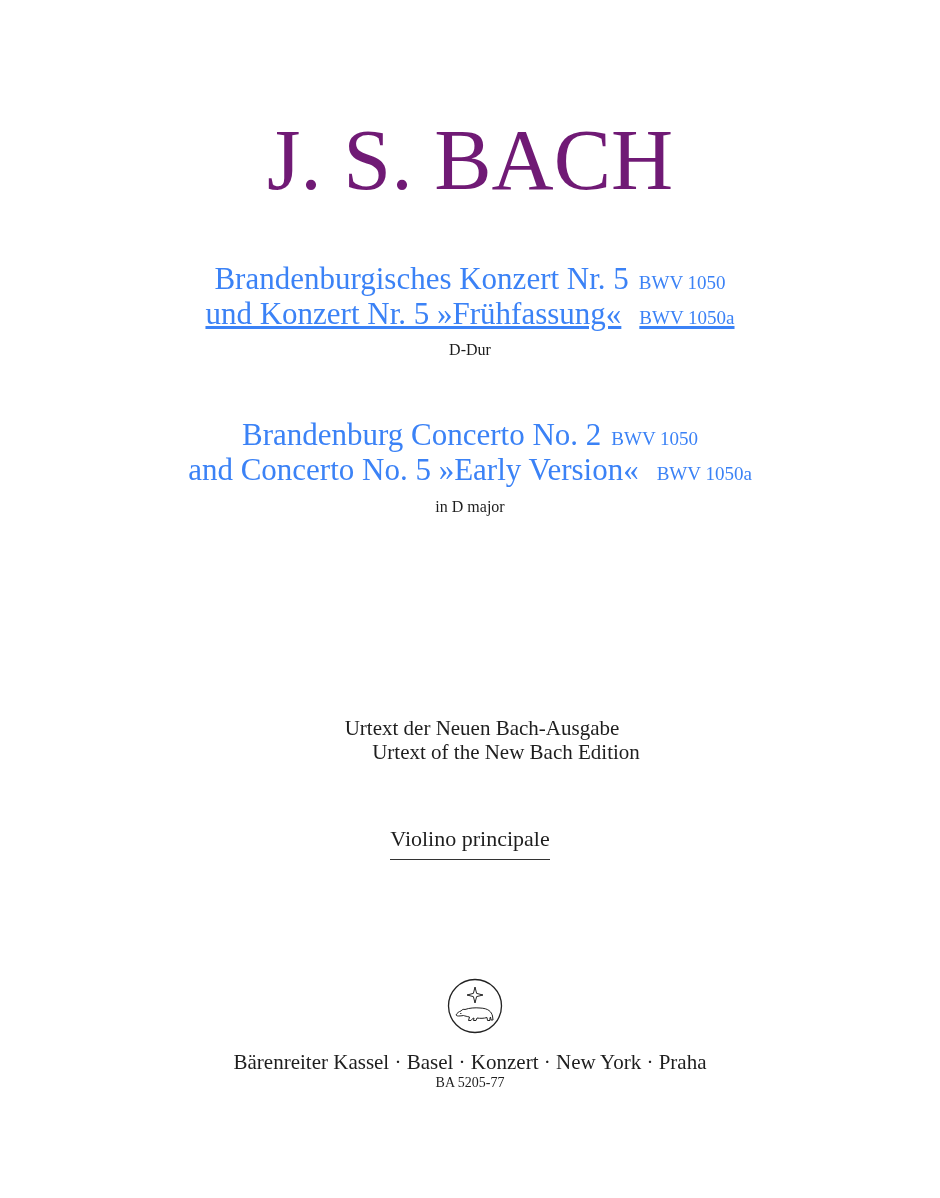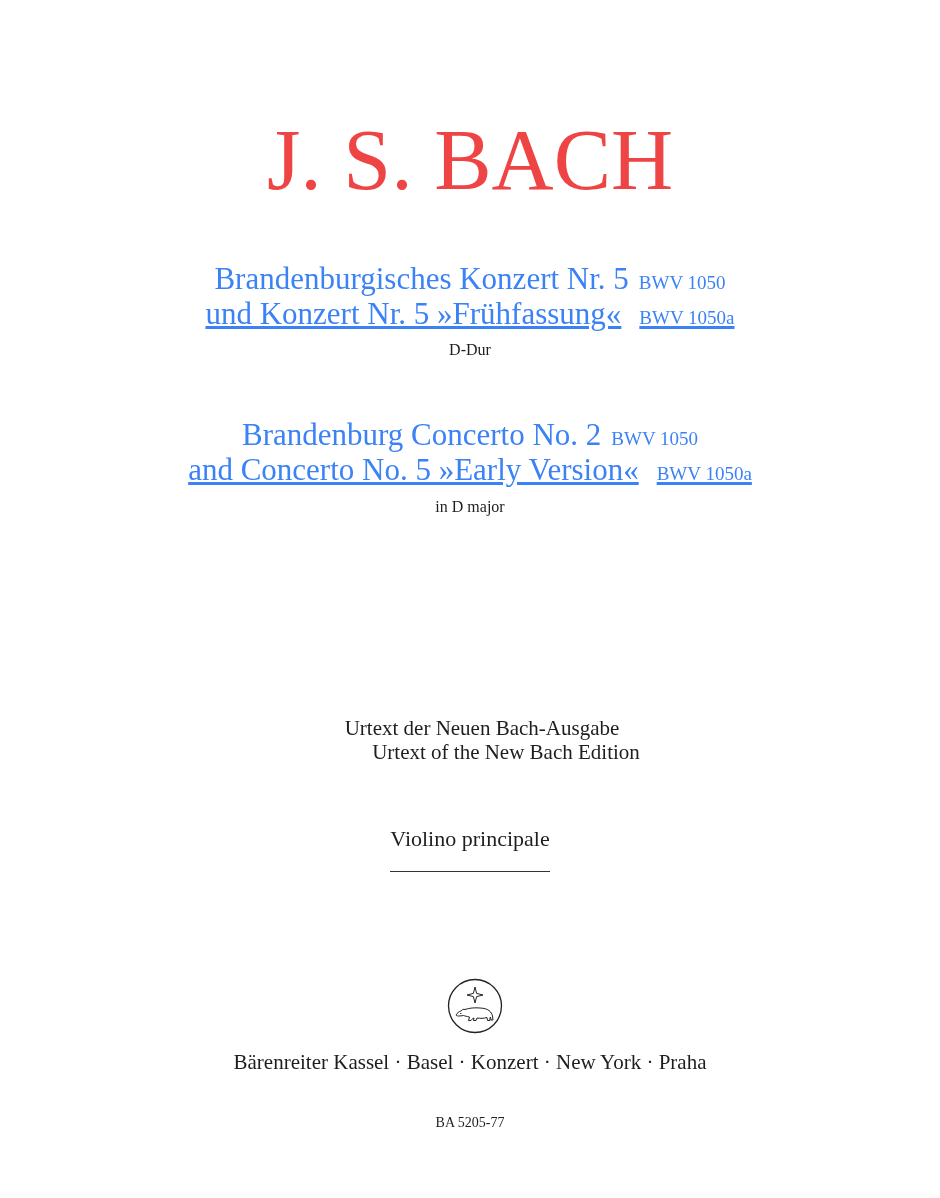--- a/index.html
+++ b/index.html
@@ -27,79 +27,78 @@
       left: 0;
       width: 940px;
       text-align: center;
       white-space: nowrap;
     }
     .composer {
       top: 112px;
       font-size: 86px;
       line-height: 96px;
       letter-spacing: 0px;
-      color: #ef4444;
+      color: #701a75;
     }
     .title-line {
       font-size: 31px;
       line-height: 34px;
       color: #3b82f6;
     }
     .bwv {
       font-size: 19px;
       margin-left: 10px;
     }
     .bwv.wide { margin-left: 18px; }
     .key {
       font-size: 16px;
       line-height: 22px;
       color: #1e1e1e;
     }
     .de-1 { top: 262px; }
     .de-2 { top: 297px; text-decoration: underline; }
     .de-key { top: 339px; }
     .en-1 { top: 418px; }
-    .en-2 { top: 453px; text-decoration: underline; }
+    .en-2 { top: 453px; }
     .en-key { top: 496px; }
     .urtext {
       font-size: 21px;
       line-height: 24px;
       color: #1e1e1e;
       margin-left: 12px;
     }
     .ur-1 { top: 716px; }
     .ur-2 { top: 740px; padding-left: 24px; }
     .part {
       top: 826px;
       font-size: 22px;
       line-height: 26px;
     }
     .part span {
       display: inline-block;
       border-bottom: 1px solid #333333;
-      padding-bottom: 19px;
+      padding-bottom: 7px;
       text-align: center;
     }
     .logo {
       position: absolute;
       left: 447px;
       top: 978px;
       width: 56px;
       height: 56px;
     }
     .publisher {
       top: 1050px;
       font-size: 21px;
       line-height: 24px;
     }
     .catalog {
       top: 1075px;
       font-size: 14px;
       line-height: 16px;
-      margin-top: 40px;
     }
   </style>
 </head>
 <body>
 
 <div class="page">
 
   <div class="center composer">J. S. BACH</div>
 
   <div class="center title-line de-1">

